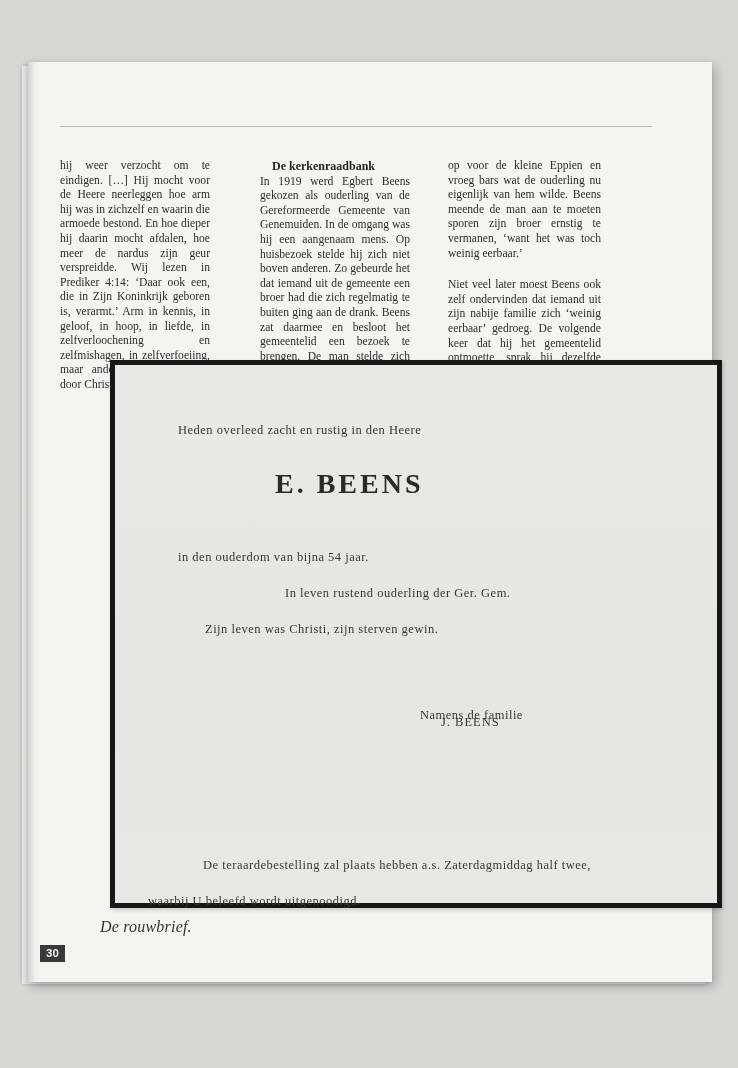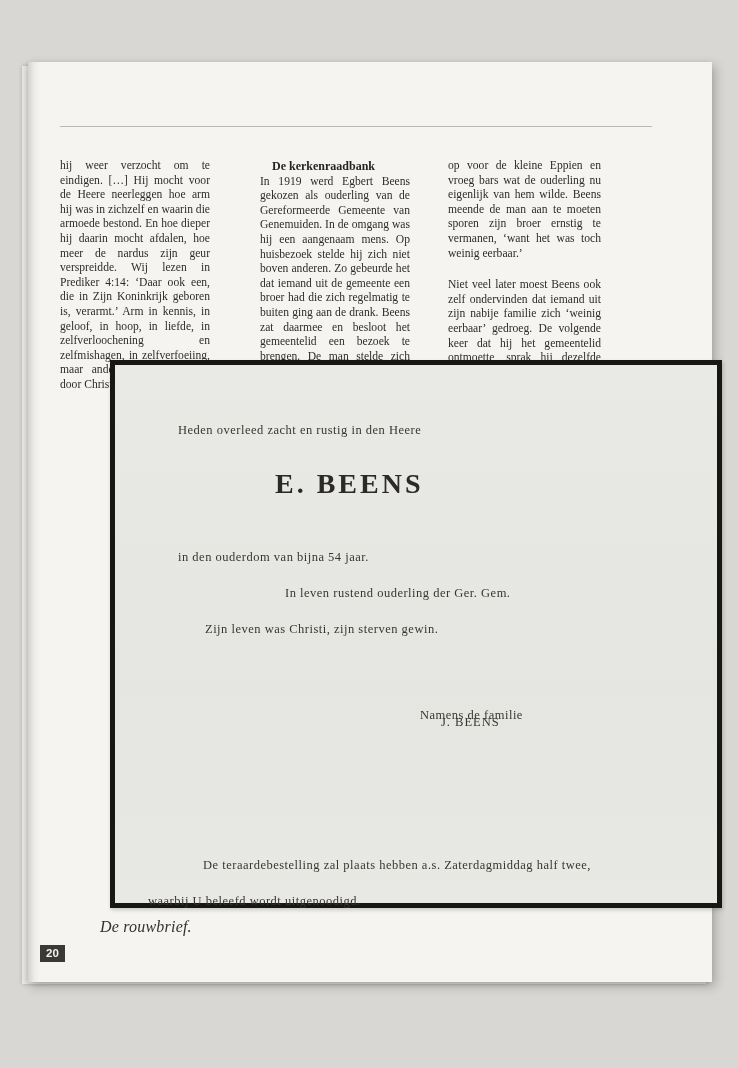--- a/index.html
+++ b/index.html
@@ -119,16 +119,16 @@
         <div class="n-line3">In leven rustend ouderling der Ger. Gem.</div>
         <div class="n-line4">Zijn leven was Christi, zijn sterven gewin.</div>
         <div class="n-namens">Namens de familie</div>
         <div class="n-sign">J. BEENS</div>
         <div class="n-closing">De teraardebestelling zal plaats hebben a.s. Zaterdagmiddag half twee, waarbij U beleefd wordt uitgenoodigd.</div>
       </div>
     </div>
 
     <div class="caption">De rouwbrief.</div>
 
-    <div class="pagenum">20</div>
+    <div class="pagenum">30</div>
 
   </div>
 </div>
 
 </body></html>

